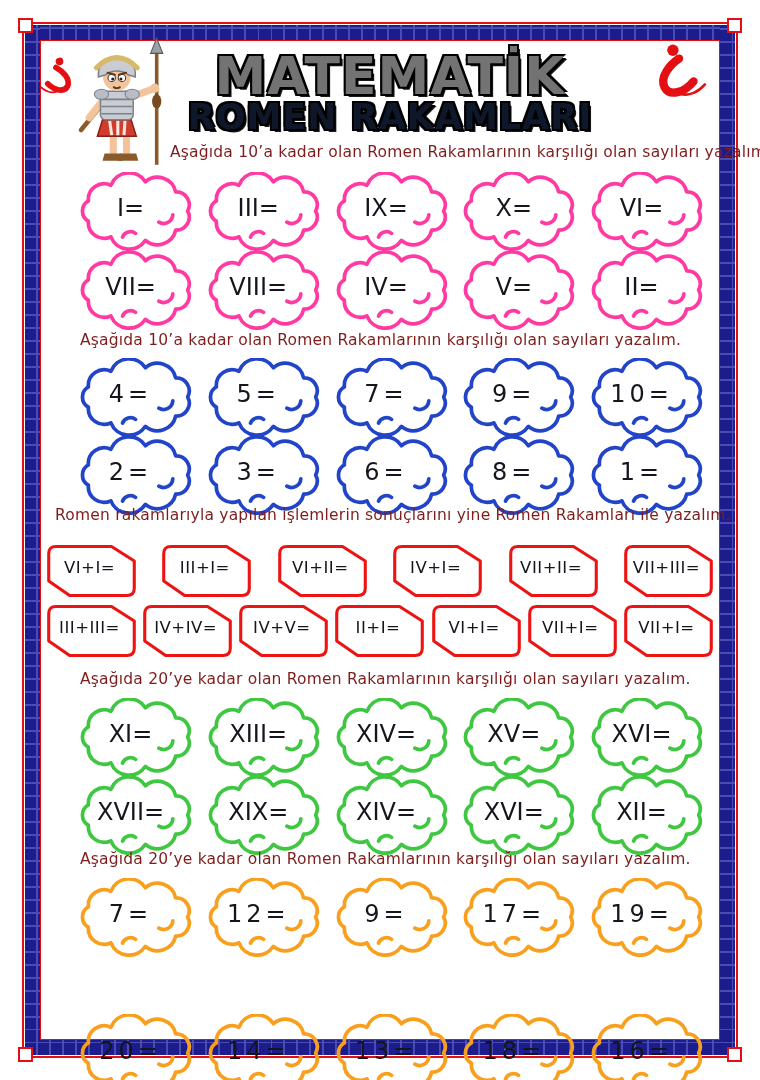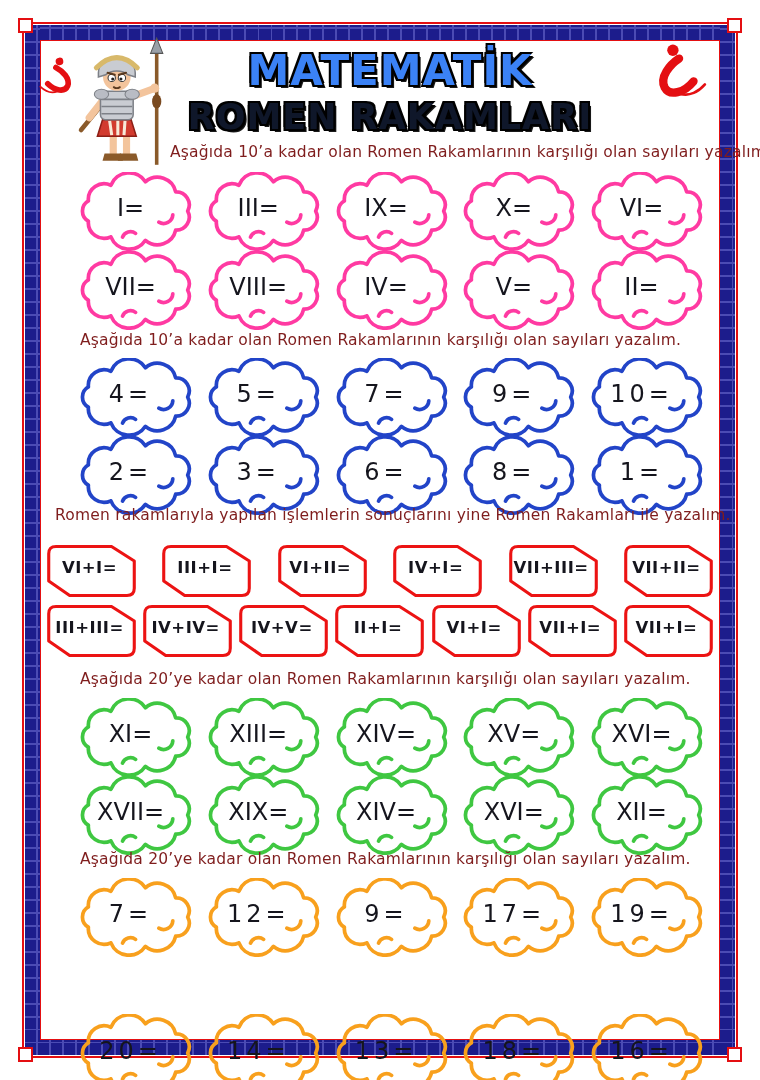--- a/index.html
+++ b/index.html
@@ -16,21 +16,21 @@
   .band-top    { left:25px; right:25px; top:25px;  height:15px; }
   .band-bottom { left:25px; right:25px; bottom:25px; height:15px; }
   .band-left   { top:25px; bottom:25px; left:25px;  width:15px; }
   .band-right  { top:25px; bottom:25px; right:25px; width:15px; }
   .corner-sq { position:absolute; width:15px; height:15px; background:#fff; border:2.5px solid #e40f12; }
   .sq-tl { top:18px; left:18px; }  .sq-tr { top:18px; right:18px; }
   .sq-bl { bottom:18px; left:18px; } .sq-br { bottom:18px; right:18px; }
 
   
   .title-main { position:absolute; left:180px; top:46px; width:420px; text-align:center;
-    font-size:42px; font-weight:900; letter-spacing:1px; color:#3b82f6;
+    font-size:52px; font-weight:900; letter-spacing:1px; color:#737373;
     text-shadow:-2px -2px 0 #000, 2px -2px 0 #000, -2px 2px 0 #000, 2px 2px 0 #000, 3px 3px 0 #1a1a1a; }
   .title-sub { position:absolute; left:160px; top:97px; width:460px; text-align:center;
     font-size:35px; font-weight:900; letter-spacing:1px; color:#0f172a;
     text-shadow:-2px -2px 0 #000, 2px -2px 0 #000, -2px 2px 0 #000, 2px 2px 0 #000, 3px 3px 0 #1a1a1a; }
   .logo { position:absolute; }
   .logo-left  { left:38px; top:48px; width:42px; height:58px; transform:scaleX(-1) rotate(6deg); }
   .logo-right { left:645px; top:42px; width:62px; height:62px; }
   .soldier { position:absolute; left:68px; top:36px; width:114px; height:138px; }
 
   
@@ -42,21 +42,21 @@
     display:flex; justify-content:space-between; align-items:center; }
   .tag-row { left:46px; width:668px; height:56px; }
   .shape-item { position:relative; flex:0 0 auto; }
   .cloud { width:121px; height:81px; }
   .tag { width:91px; height:56px; }
   .shape-svg { position:absolute; inset:0; width:100%; height:100%; display:block; }
   .shape-label { position:absolute; left:4px; right:16px; top:0; bottom:6px;
     display:flex; align-items:center; justify-content:center;
     font-size:24px; color:#15151d; }
   .shape-label.digits { letter-spacing:4px; }
-  .tag .shape-label { font-size:16.5px; left:6px; right:10px; bottom:8px; letter-spacing:0.5px;font-weight:bold; }
+  .tag .shape-label { font-size:16.5px; left:6px; right:10px; bottom:8px; letter-spacing:0.5px; }
   .hidden-defs { position:absolute; width:0; height:0; overflow:hidden; }
 </style>
 </head>
 <body>
 
 <div class="page">
 
   <svg class="hidden-defs" aria-hidden="true">
     <defs>
       <symbol id="cloudShape" viewBox="0 0 130 85">
@@ -279,27 +279,27 @@
       <div class="shape-item tag">
         <svg class="shape-svg" viewBox="0 0 100 60">
           <use href="#tagShape"></use>
         </svg>
         <span class="shape-label">IV+I=</span>
       </div>
       <div class="shape-item tag">
         <svg class="shape-svg" viewBox="0 0 100 60">
           <use href="#tagShape"></use>
         </svg>
+        <span class="shape-label">VII+II=</span>
+      </div>
+      <div class="shape-item tag">
+        <svg class="shape-svg" viewBox="0 0 100 60">
+          <use href="#tagShape"></use>
+        </svg>
         <span class="shape-label">VII+III=</span>
-      </div>
-      <div class="shape-item tag">
-        <svg class="shape-svg" viewBox="0 0 100 60">
-          <use href="#tagShape"></use>
-        </svg>
-        <span class="shape-label">VII+II=</span>
       </div>
     </div>
   <div class="shape-row tag-row" style="top: 603px; color: rgb(236, 19, 19);">
       <div class="shape-item tag">
         <svg class="shape-svg" viewBox="0 0 100 60">
           <use href="#tagShape"></use>
         </svg>
         <span class="shape-label">III+III=</span>
       </div>
       <div class="shape-item tag">

